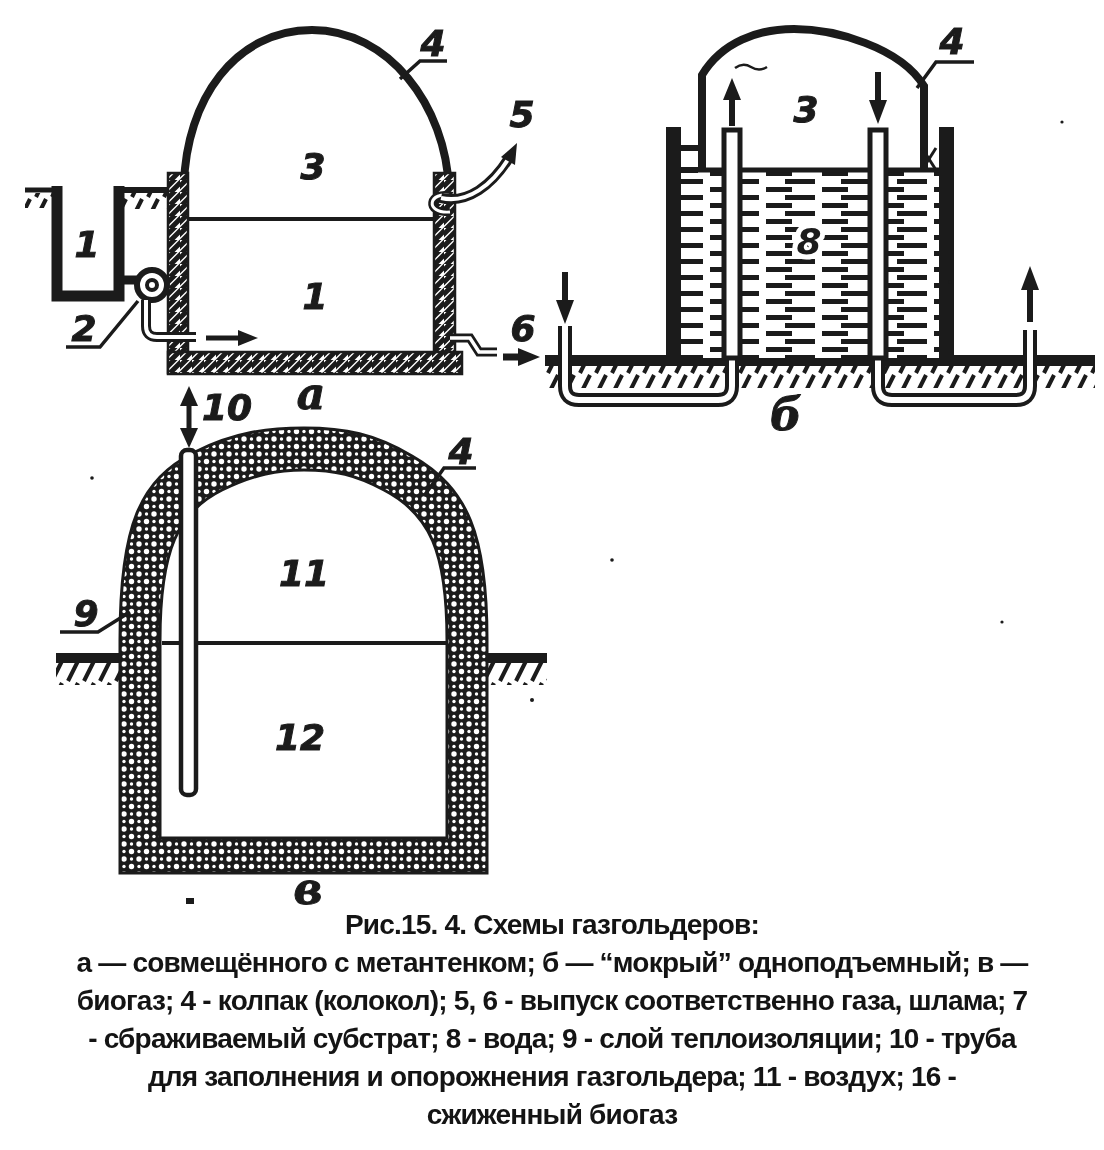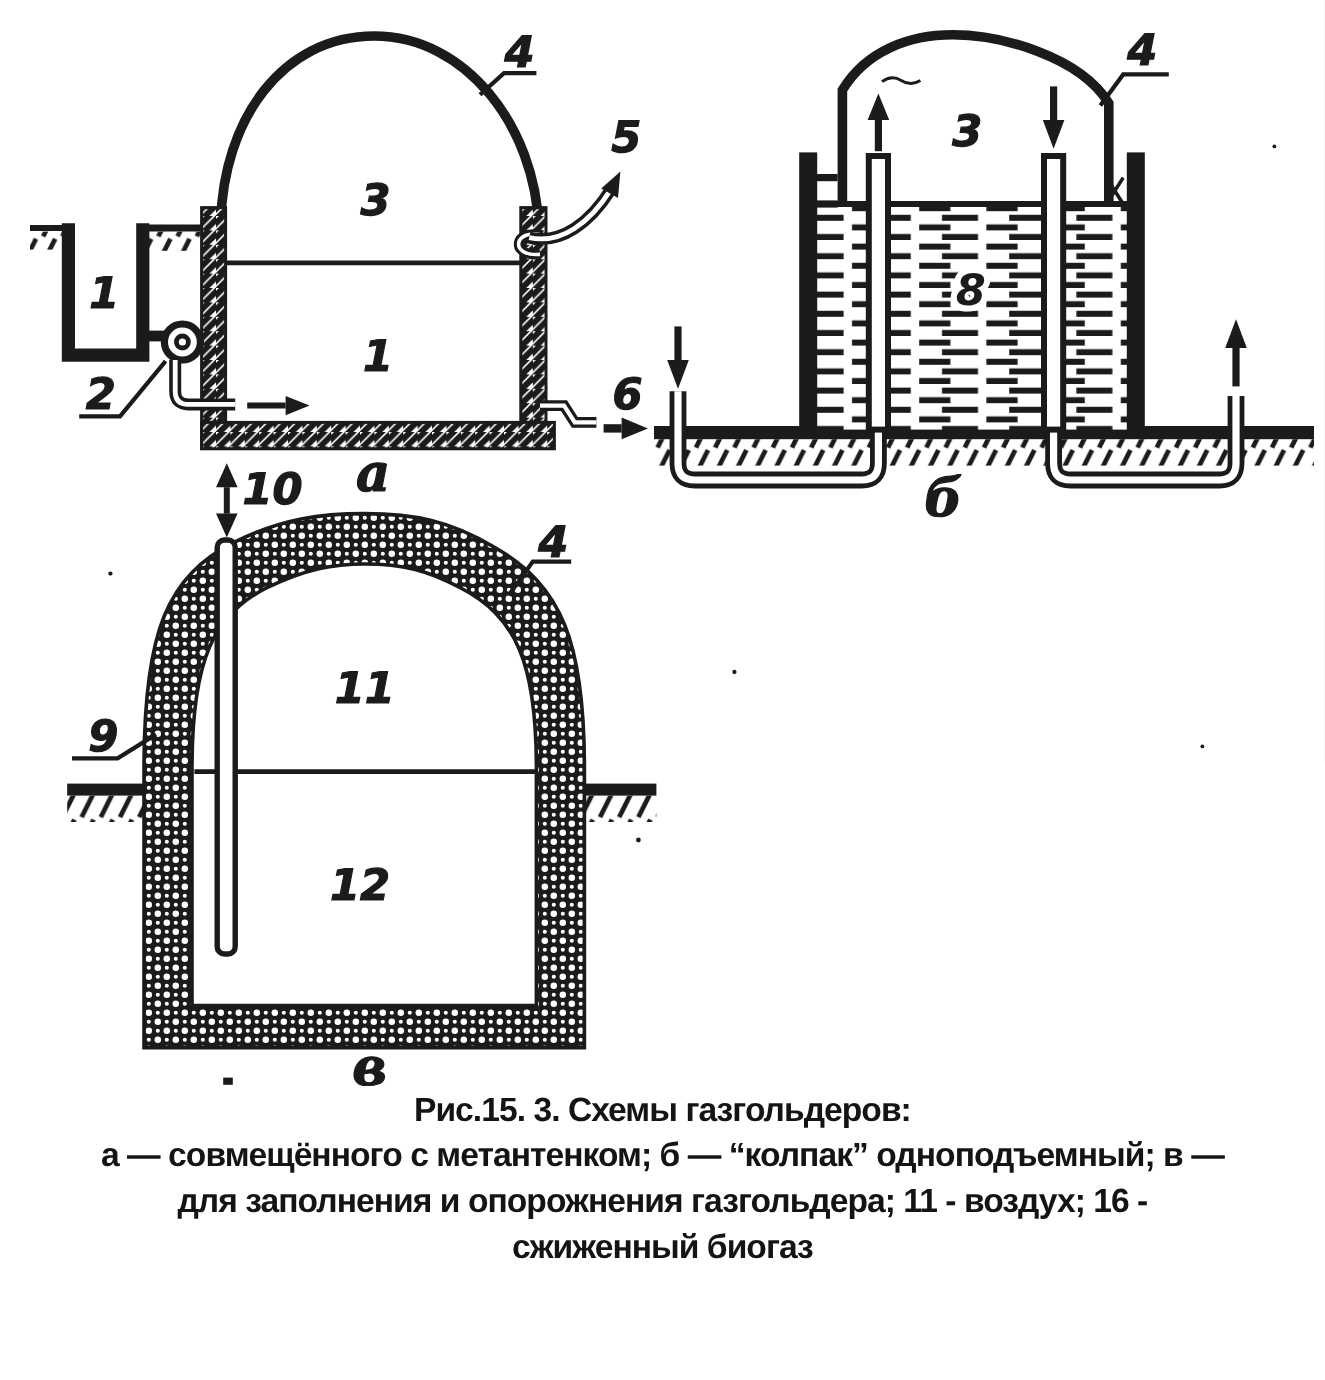--- a/index.html
+++ b/index.html
@@ -169,18 +169,20 @@
         <circle cx="1062" cy="122" r="1.6"></circle>
     <circle cx="92" cy="478" r="1.8"></circle>
         <circle cx="532" cy="700" r="2"></circle>
     <circle cx="1002" cy="622" r="1.6"></circle>
         <circle cx="612" cy="560" r="1.8"></circle>
     <rect x="186" y="898" width="8" height="6"></rect>
   </g>
 </svg>
 
 <div class="caption">
-  <div>Рис.15. 3. Схемы газгольдеров:</div>
-  <div>а — совмещённого с метантенком; б — “колпак” одноподъемный; в —</div>
+  <div>Рис.15. 4. Схемы газгольдеров:</div>
+  <div>а — совмещённого с метантенком; б — “мокрый” одноподъемный; в —</div>
+  <div>биогаз; 4 - колпак (колокол); 5, 6 - выпуск соответственно газа, шлама; 7</div>
+  <div>- сбраживаемый субстрат; 8 - вода; 9 - слой теплоизоляции; 10 - труба</div>
   <div>для заполнения и опорожнения газгольдера; 11 - воздух; 16 -</div>
   <div>сжиженный биогаз</div>
 </div>
 </div>
 
 </body></html>

